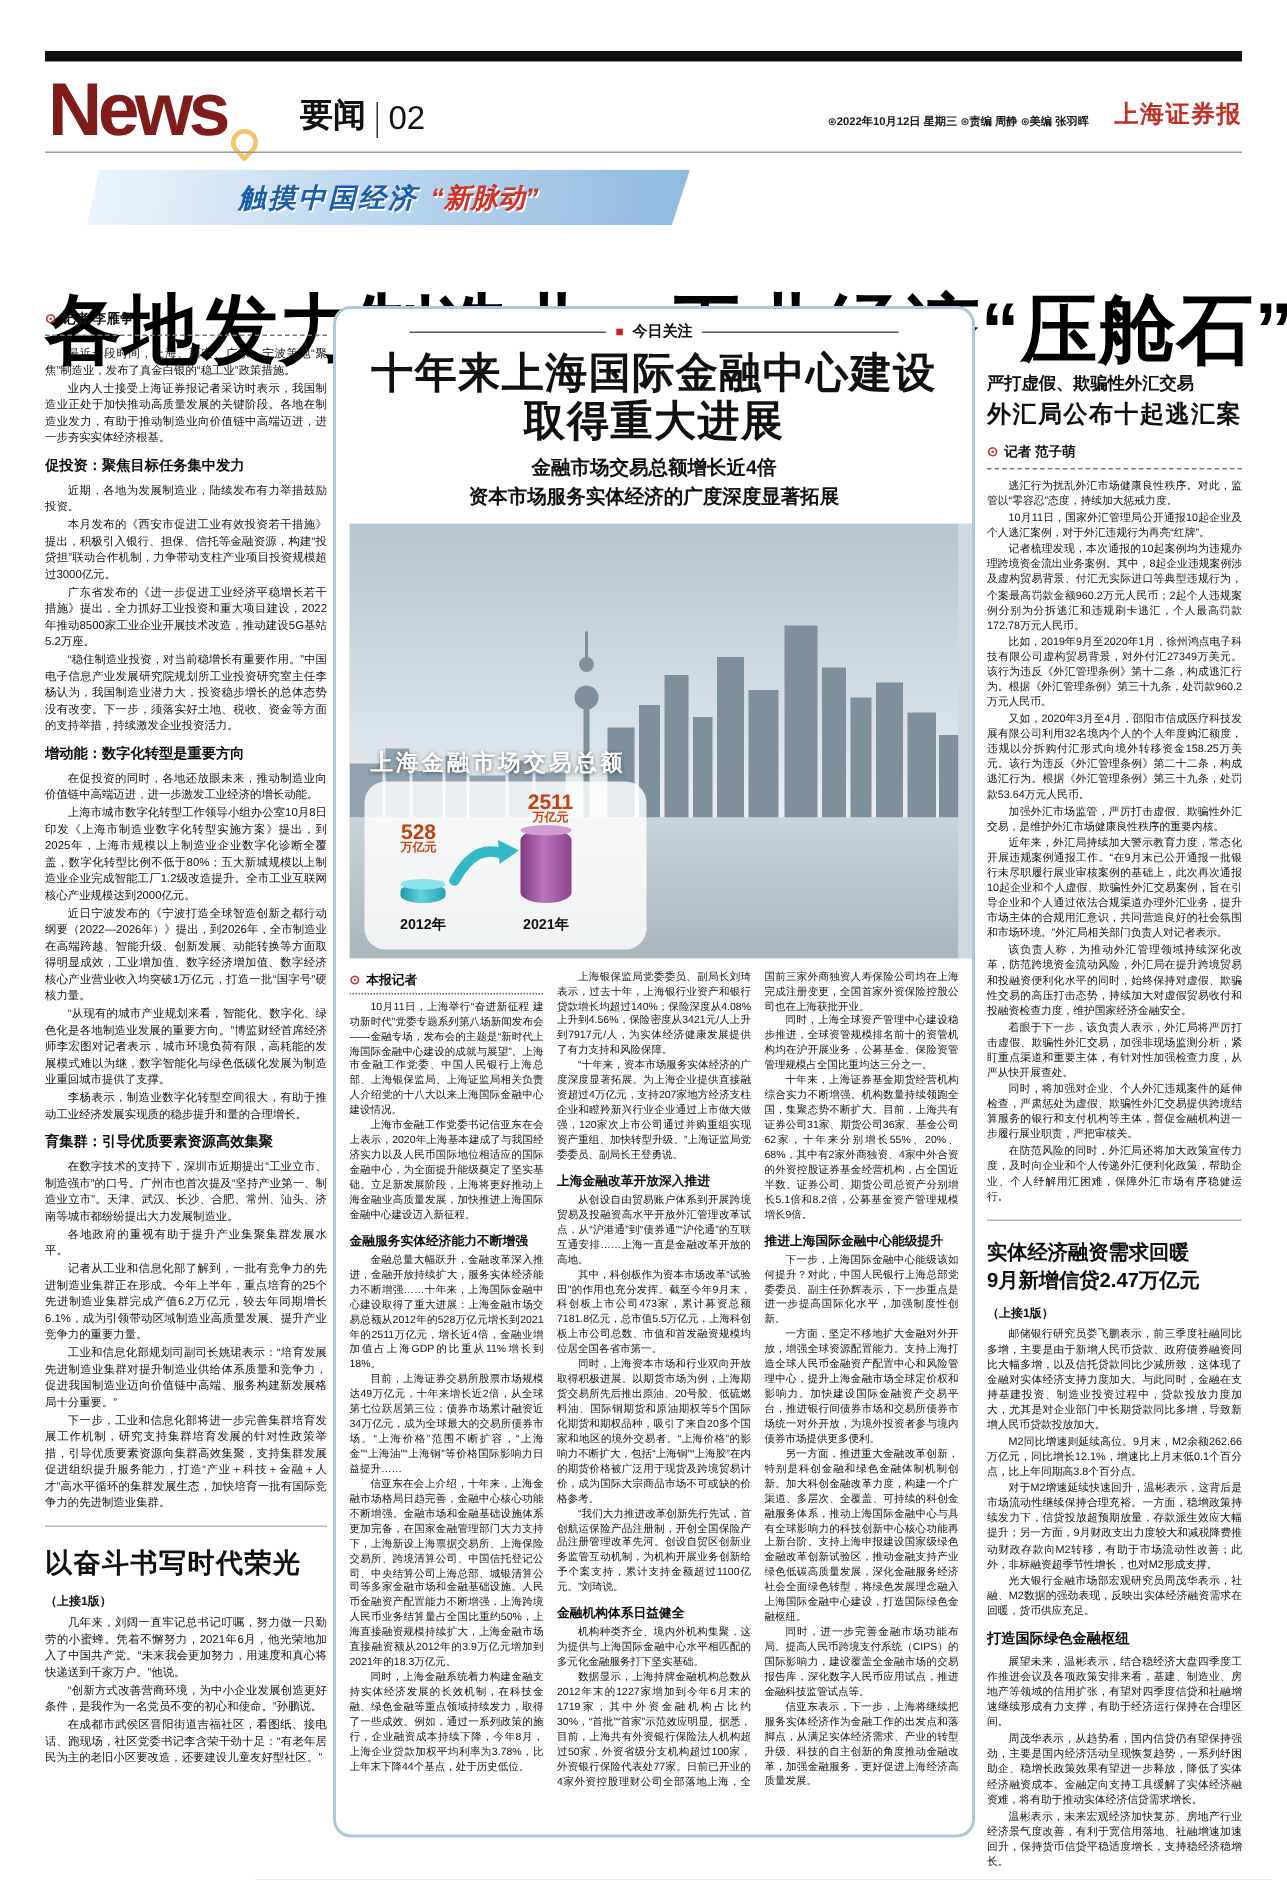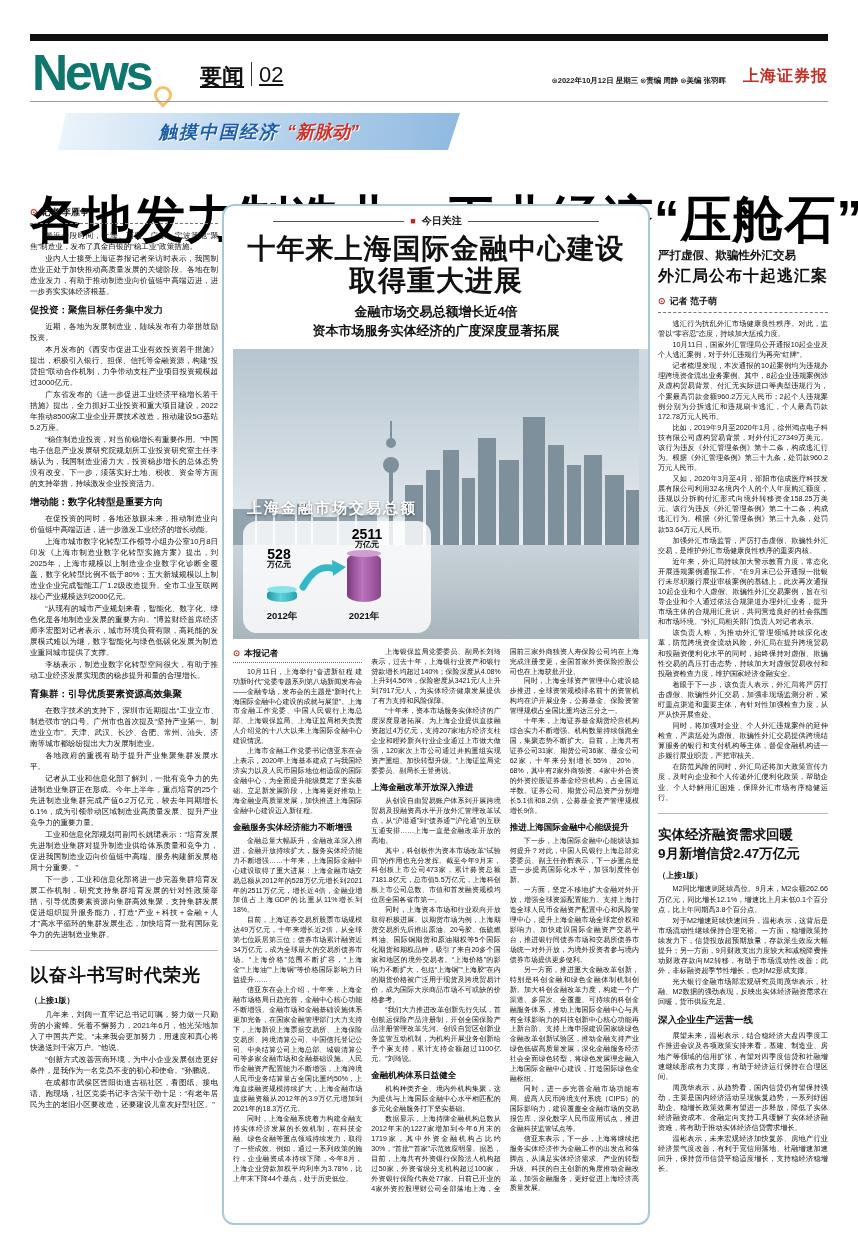--- a/index.html
+++ b/index.html
@@ -1,23 +1,23 @@
 <!DOCTYPE html>
 <html><head>
 <meta charset="utf-8">
 <style>
   html,body{margin:0;padding:0;background:#dcdcdc;}
   .page{position:relative;width:858px;height:1253px;margin:0 auto;background:#ffffff;
         font-family:"Liberation Sans",sans-serif;color:#111;overflow:hidden;}
   
   .topbar{position:absolute;left:30px;top:34px;width:798px;height:7px;background:#101010;}
-  .logo{position:absolute;left:32px;top:44px;font-size:50px;font-weight:800;color:#0f766e;letter-spacing:-3px;}
+  .logo{position:absolute;left:32px;top:44px;font-size:50px;font-weight:800;color:#7f1d1d;letter-spacing:-3px;}
   .bubble{position:absolute;left:154px;top:86px;width:12px;height:12px;border:3px solid #f2c36b;
           border-radius:50% 50% 50% 0;transform:rotate(-45deg);}
-  .section-block{position:absolute;left:200px;top:62px;display:flex;align-items:flex-start;gap:7px;text-decoration:underline;}
+  .section-block{position:absolute;left:200px;top:62px;display:flex;align-items:flex-end;gap:7px;}
   .section-label{font-size:22px;font-weight:900;}
   .section-sep{width:1px;height:24px;background:#333;}
   .page-no{font-size:22px;font-weight:500;}
   .issue-meta{position:absolute;right:132px;top:76px;font-size:7.5px;color:#1a1a1a;font-weight:700;}
   .paper-name{position:absolute;right:30px;top:66px;font-size:16px;font-weight:900;color:#bf3028;
               font-family:"Liberation Serif",serif;letter-spacing:1px;}
   .head-rule{position:absolute;left:30px;top:101px;width:798px;height:1px;background:#9a9a9a;}
   
   .banner{position:absolute;left:58px;top:113px;width:402px;height:37px;
           background:linear-gradient(100deg,#eef5fb 0%,#c3dbf0 40%,#8fb9e0 100%);
@@ -46,21 +46,21 @@
   .tag-icon{color:#c3251c;font-size:9px;}
   .tag-text{font-size:10px;font-weight:900;}
   .feature-h1{text-align:center;font-size:28px;font-weight:900;line-height:1.16;letter-spacing:1px;margin:0;}
   .feature-deck{text-align:center;font-size:13px;font-weight:700;line-height:1.45;margin-top:5px;}
   .photo{position:relative;width:468px;height:290px;margin:8px auto 0;background:#cfd9df;overflow:hidden;}
   .photo-title{position:absolute;left:14px;top:150px;font-size:15px;font-weight:900;color:#fff;
                letter-spacing:2px;text-shadow:0 1px 3px rgba(0,0,0,.55);}
   .photo-credit{position:absolute;right:8px;bottom:5px;font-size:6.5px;color:#2c3338;}
   .chart-panel{position:absolute;left:10px;top:172px;width:188px;height:112px;
                background:rgba(255,255,255,.82);border-radius:14px;}
-  .chart-val{position:absolute;font-weight:800;color:#000000;text-align:center;line-height:1.05;}
+  .chart-val{position:absolute;font-weight:800;color:#c2410c;text-align:center;line-height:1.05;}
   .chart-val .num{font-size:14px;display:block;}
   .chart-val .unit{font-size:8px;font-weight:700;display:block;}
   .cyl{position:absolute;}
   .cyl::before{content:"";position:absolute;left:0;right:0;top:-3px;height:7px;border-radius:50%;}
   #cyl-2012{left:24px;top:68px;width:30px;height:13px;border-radius:15px/5px;
             background:linear-gradient(90deg,#1f97a6,#62d2dc 45%,#27a3b1);}
   #cyl-2012::before{background:#8ce2ea;}
   #cyl-2021{left:104px;top:32px;width:34px;height:49px;border-radius:17px/7px;
             background:linear-gradient(90deg,#7c3a7e,#bb74bd 45%,#8a458c);}
   #cyl-2021::before{background:#d19cd2;}
@@ -112,20 +112,21 @@
     <p class="body-p">最近一段时间，上海、西安、广东、宁波等地“聚焦”制造业，发布了真金白银的“稳工业”政策措施。</p>
     <p class="body-p">业内人士接受上海证券报记者采访时表示，我国制造业正处于加快推动高质量发展的关键阶段。各地在制造业发力，有助于推动制造业向价值链中高端迈进，进一步夯实实体经济根基。</p>
     <h3 class="subhead">促投资：聚焦目标任务集中发力</h3>
     <p class="body-p">近期，各地为发展制造业，陆续发布有力举措鼓励投资。</p>
     <p class="body-p">本月发布的《西安市促进工业有效投资若干措施》提出，积极引入银行、担保、信托等金融资源，构建“投贷担”联动合作机制，力争带动支柱产业项目投资规模超过3000亿元。</p>
     <p class="body-p">广东省发布的《进一步促进工业经济平稳增长若干措施》提出，全力抓好工业投资和重大项目建设，2022年推动8500家工业企业开展技术改造，推动建设5G基站5.2万座。</p>
     <p class="body-p">“稳住制造业投资，对当前稳增长有重要作用。”中国电子信息产业发展研究院规划所工业投资研究室主任李杨认为，我国制造业潜力大，投资稳步增长的总体态势没有改变。下一步，须落实好土地、税收、资金等方面的支持举措，持续激发企业投资活力。</p>
     <h3 class="subhead">增动能：数字化转型是重要方向</h3>
     <p class="body-p">在促投资的同时，各地还放眼未来，推动制造业向价值链中高端迈进，进一步激发工业经济的增长动能。</p>
     <p class="body-p">上海市城市数字化转型工作领导小组办公室10月8日印发《上海市制造业数字化转型实施方案》提出，到2025年，上海市规模以上制造业企业数字化诊断全覆盖，数字化转型比例不低于80%；五大新城规模以上制造业企业完成智能工厂1.2级改造提升。全市工业互联网核心产业规模达到2000亿元。</p>
+    <p class="body-p">近日宁波发布的《宁波打造全球智造创新之都行动纲要（2022—2026年）》提出，到2026年，全市制造业在高端跨越、智能升级、创新发展、动能转换等方面取得明显成效，工业增加值、数字经济增加值、数字经济核心产业营业收入均突破1万亿元，打造一批“国字号”硬核力量。</p>
     <p class="body-p">“从现有的城市产业规划来看，智能化、数字化、绿色化是各地制造业发展的重要方向。”博监财经首席经济师李宏图对记者表示，城市环境负荷有限，高耗能的发展模式难以为继，数字智能化与绿色低碳化发展为制造业重回城市提供了支撑。</p>
     <p class="body-p">李杨表示，制造业数字化转型空间很大，有助于推动工业经济发展实现质的稳步提升和量的合理增长。</p>
     <h3 class="subhead">育集群：引导优质要素资源高效集聚</h3>
     <p class="body-p">在数字技术的支持下，深圳市近期提出“工业立市、制造强市”的口号。广州市也首次提及“坚持产业第一、制造业立市”。天津、武汉、长沙、合肥、常州、汕头、济南等城市都纷纷提出大力发展制造业。</p>
     <p class="body-p">各地政府的重视有助于提升产业集聚集群发展水平。</p>
     <p class="body-p">记者从工业和信息化部了解到，一批有竞争力的先进制造业集群正在形成。今年上半年，重点培育的25个先进制造业集群完成产值6.2万亿元，较去年同期增长6.1%，成为引领带动区域制造业高质量发展、提升产业竞争力的重要力量。</p>
     <p class="body-p">工业和信息化部规划司副司长姚珺表示：“培育发展先进制造业集群对提升制造业供给体系质量和竞争力，促进我国制造业迈向价值链中高端、服务构建新发展格局十分重要。”</p>
     <p class="body-p">下一步，工业和信息化部将进一步完善集群培育发展工作机制，研究支持集群培育发展的针对性政策举措，引导优质要素资源向集群高效集聚，支持集群发展促进组织提升服务能力，打造“产业＋科技＋金融＋人才”高水平循环的集群发展生态，加快培育一批有国际竞争力的先进制造业集群。</p>
 
     <div class="col-rule"></div>
@@ -269,22 +270,23 @@
     <p class="body-p">同时，将加强对企业、个人外汇违规案件的延伸检查，严肃惩处为虚假、欺骗性外汇交易提供跨境结算服务的银行和支付机构等主体，督促金融机构进一步履行展业职责，严把审核关。</p>
     <p class="body-p">在防范风险的同时，外汇局还将加大政策宣传力度，及时向企业和个人传递外汇便利化政策，帮助企业、个人纾解用汇困难，保障外汇市场有序稳健运行。</p>
 
     <div class="col-rule"></div>
 
     <h2 class="credit-headline">
       <span>实体经济融资需求回暖</span><br>
       <span>9月新增信贷2.47万亿元</span>
     </h2>
     <p class="continued">（上接1版）</p>
+    <p class="body-p">邮储银行研究员娄飞鹏表示，前三季度社融同比多增，主要是由于新增人民币贷款、政府债券融资同比大幅多增，以及信托贷款同比少减所致，这体现了金融对实体经济支持力度加大。与此同时，金融在支持基建投资、制造业投资过程中，贷款投放力度加大，尤其是对企业部门中长期贷款同比多增，导致新增人民币贷款投放加大。</p>
     <p class="body-p">M2同比增速则延续高位。9月末，M2余额262.66万亿元，同比增长12.1%，增速比上月末低0.1个百分点，比上年同期高3.8个百分点。</p>
     <p class="body-p">对于M2增速延续快速回升，温彬表示，这背后是市场流动性继续保持合理充裕。一方面，稳增政策持续发力下，信贷投放超预期放量，存款派生效应大幅提升；另一方面，9月财政支出力度较大和减税降费推动财政存款向M2转移，有助于市场流动性改善；此外，非标融资超季节性增长，也对M2形成支撑。</p>
     <p class="body-p">光大银行金融市场部宏观研究员周茂华表示，社融、M2数据的强劲表现，反映出实体经济融资需求在回暖，货币供应充足。</p>
-    <h3 class="subhead">深入企业生产运营一线</h3>
+    <h3 class="subhead">打造国际绿色金融枢纽</h3>
     <p class="body-p">展望未来，温彬表示，结合稳经济大盘四季度工作推进会议及各项政策安排来看，基建、制造业、房地产等领域的信用扩张，有望对四季度信贷和社融增速继续形成有力支撑，有助于经济运行保持在合理区间。</p>
     <p class="body-p">周茂华表示，从趋势看，国内信贷仍有望保持强劲，主要是国内经济活动呈现恢复趋势，一系列纾困助企、稳增长政策效果有望进一步释放，降低了实体经济融资成本。金融定向支持工具缓解了实体经济融资难，将有助于推动实体经济信贷需求增长。</p>
     <p class="body-p">温彬表示，未来宏观经济加快复苏、房地产行业经济景气度改善，有利于宽信用落地、社融增速加速回升，保持货币信贷平稳适度增长，支持稳经济稳增长。</p>
   </div>
 
 </div>
 
 </body></html>

